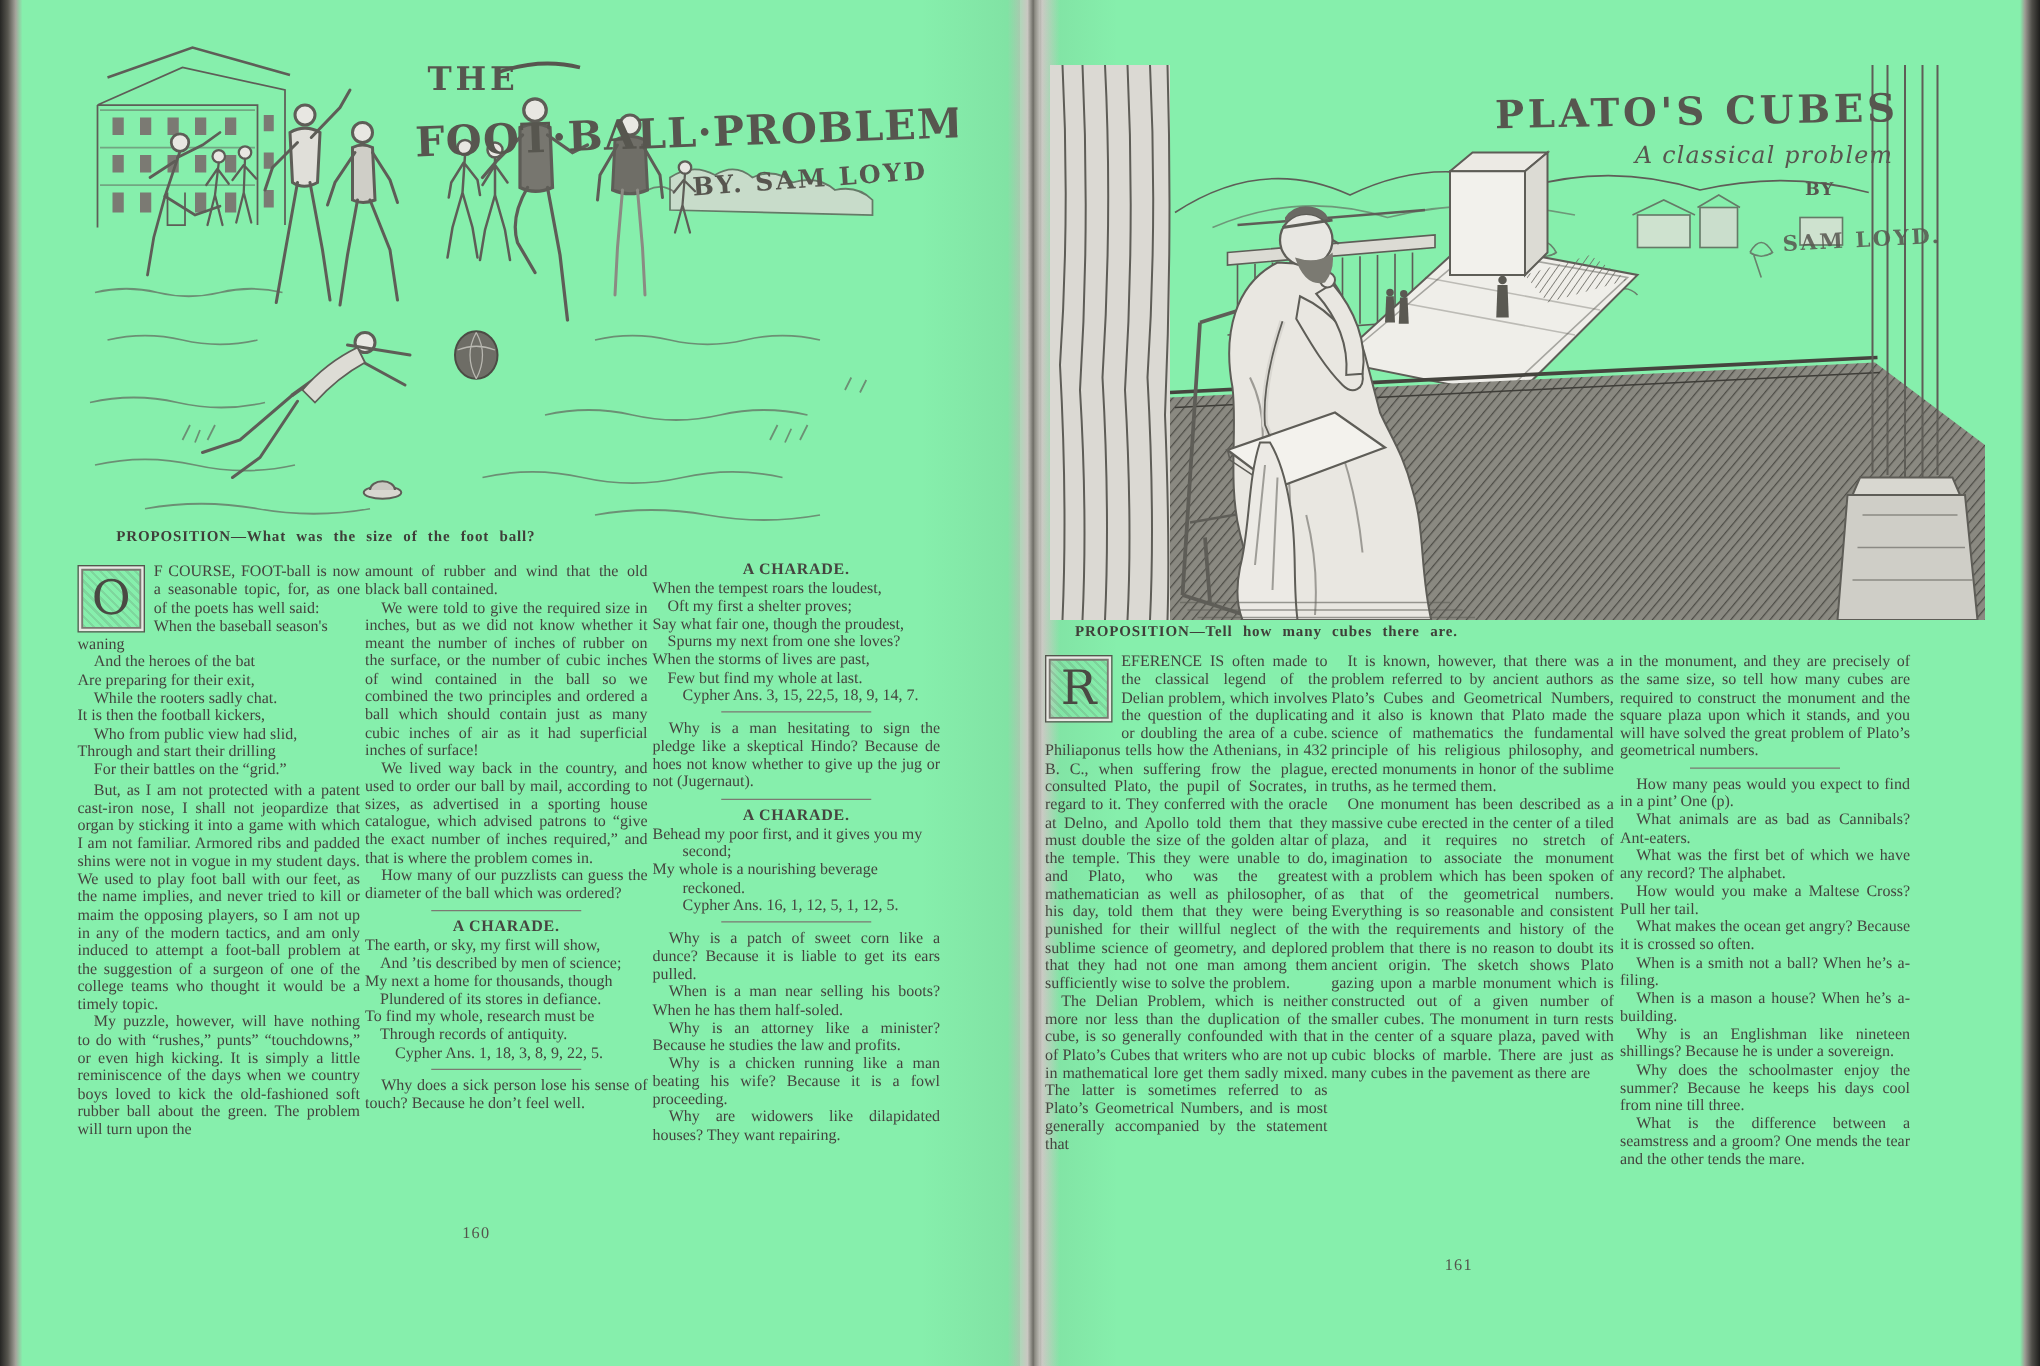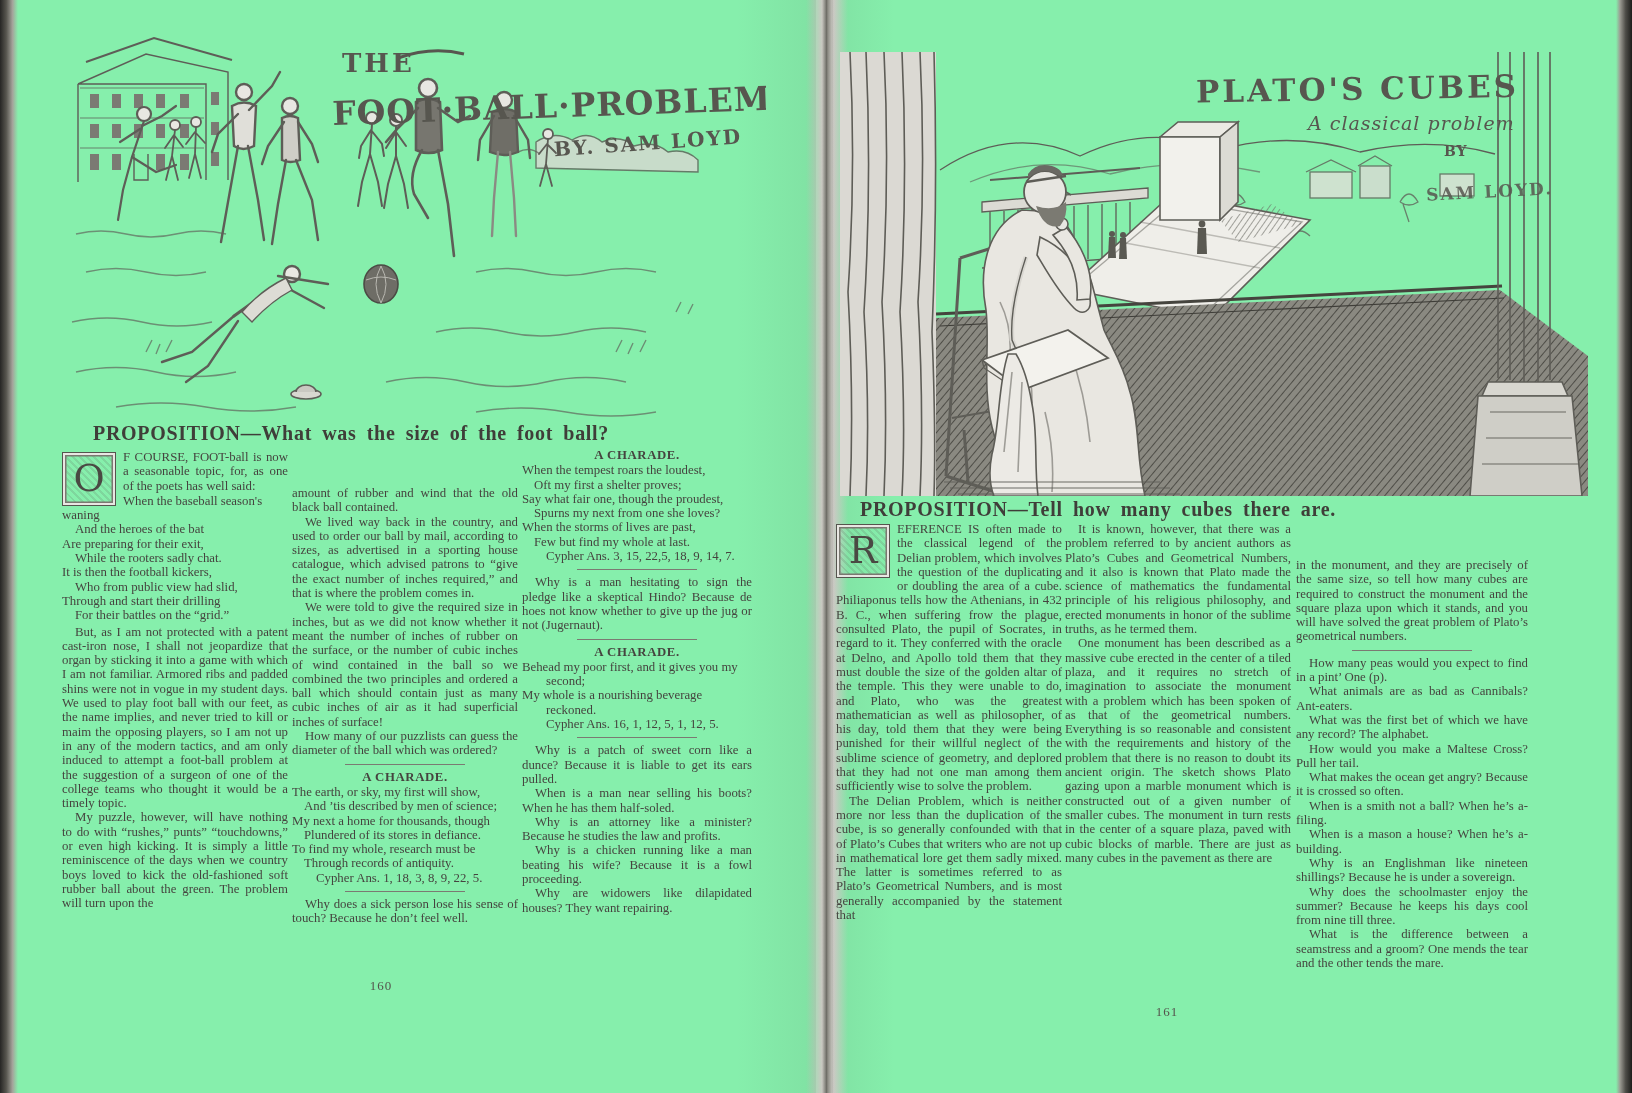--- a/index.html
+++ b/index.html
@@ -13,25 +13,25 @@
     background:linear-gradient(to right,#262624 0%,#57564f 35%,#a5a49c 70%,rgba(232,231,226,0) 100%);}
   .edge-right{position:absolute;right:0;top:0;width:16px;height:100%;
     background:linear-gradient(to left,#1d1d1b 0%,#4e4d48 40%,#9c9b93 75%,rgba(232,231,226,0) 100%);}
   .gutter{position:absolute;left:806px;top:0;width:42px;height:100%;
     background:linear-gradient(to right,rgba(232,231,226,0) 0%,#c9c8c1 38%,#6e6d66 49%,#8d8c84 52%,#d6d5cf 66%,rgba(232,231,226,0) 100%);}
   .page{position:absolute;top:0;height:1093px;}
   .page-left{left:16px;width:800px;background:linear-gradient(to right,rgba(0,0,0,0) 90%,rgba(60,60,55,.08));}
   .page-right{left:832px;width:784px;background:linear-gradient(to left,rgba(0,0,0,0) 92%,rgba(60,60,55,.08));}
 
   .illus{position:absolute;}
-  .prop{position:absolute;font-weight:bold;font-size:20px;letter-spacing:.7px;word-spacing:4.5px;color:#3f3e39;white-space:nowrap;}
+  .prop{position:absolute;font-weight:bold;font-size:12px;letter-spacing:.7px;word-spacing:4.5px;color:#3f3e39;white-space:nowrap;}
 
   .col{position:absolute;width:226px;font-size:12.8px;line-height:14.3px;text-align:justify;}
   .col p{margin:0;text-indent:13px;}
-  .col p.noindent{text-indent:0;margin-top:36px;}
+  .col p.noindent{text-indent:0;}
   .lead{margin:0;}
   .dropcap{
     float:left;width:52px;height:52px;margin:2px 7px 2px 0;
     border:1px solid #55544e;
     box-shadow:inset 0 0 0 2px #e8e7e2,inset 0 0 0 3.5px #7a7971;
     background:repeating-linear-gradient(45deg,rgba(87,86,79,.16) 0 2px,rgba(0,0,0,0) 2px 5px);
     font-family:"DejaVu Serif",serif;font-size:38px;line-height:50px;text-align:center;color:#4a4943;
   }
   .verse{margin:1px 0 2px;}
   .vl{text-align:left;}
@@ -216,22 +216,22 @@
         <div class="vl vi">Who from public view had slid,</div>
         <div class="vl">Through and start their drilling</div>
         <div class="vl vi">For their battles on the “grid.”</div>
       </div>
       <p>But, as I am not protected with a patent cast-iron nose, I shall not jeopardize that organ by sticking it into a game with which I am not familiar.  Armored ribs and padded shins were not in vogue in my student days.  We used to play foot ball with our feet, as the name implies, and never tried to kill or maim the opposing players, so I am not up in any of the modern tactics, and am only induced to attempt a foot-ball problem at the suggestion of a surgeon of one of the college teams who thought it would be a timely topic.</p>
       <p>My puzzle, however, will have nothing to do with “rushes,” punts” “touchdowns,” or even high kicking.  It is simply a little reminiscence of the days when we country boys loved to kick the old-fashioned soft rubber ball about the green.  The problem will turn upon the</p>
     </div>
 
     <div class="col" style="left:276px;top:450px;">
       <p class="noindent">amount of rubber and wind that the old black ball contained.</p>
+      <p>We were told to give the required size in inches, but as we did not know whether it meant the number of inches of rubber on the surface, or the number of cubic inches of wind contained in the ball so we combined the two principles and ordered a ball which should contain just as many cubic inches of air as it had superficial inches of surface!</p>
       <p>We lived way back in the country, and used to order our ball by mail, according to sizes, as advertised in a sporting house catalogue, which advised patrons to “give the exact number of inches required,” and that is where the problem comes in.</p>
-      <p>We were told to give the required size in inches, but as we did not know whether it meant the number of inches of rubber on the surface, or the number of cubic inches of wind contained in the ball so we combined the two principles and ordered a ball which should contain just as many cubic inches of air as it had superficial inches of surface!</p>
       <p>How many of our puzzlists can guess the diameter of the ball which was ordered?</p>
       <div class="rule"></div>
       <div class="charade-h">A CHARADE.</div>
       <div class="cl">The earth, or sky, my first will show,</div>
       <div class="cl ci">And ’tis described by men of science;</div>
       <div class="cl">My next a home for thousands, though</div>
       <div class="cl ci">Plundered of its stores in defiance.</div>
       <div class="cl">To find my whole, research must be</div>
       <div class="cl ci">Through records of antiquity.</div>
       <div class="cl cy">Cypher Ans. 1, 18, 3, 8, 9, 22, 5.</div>

